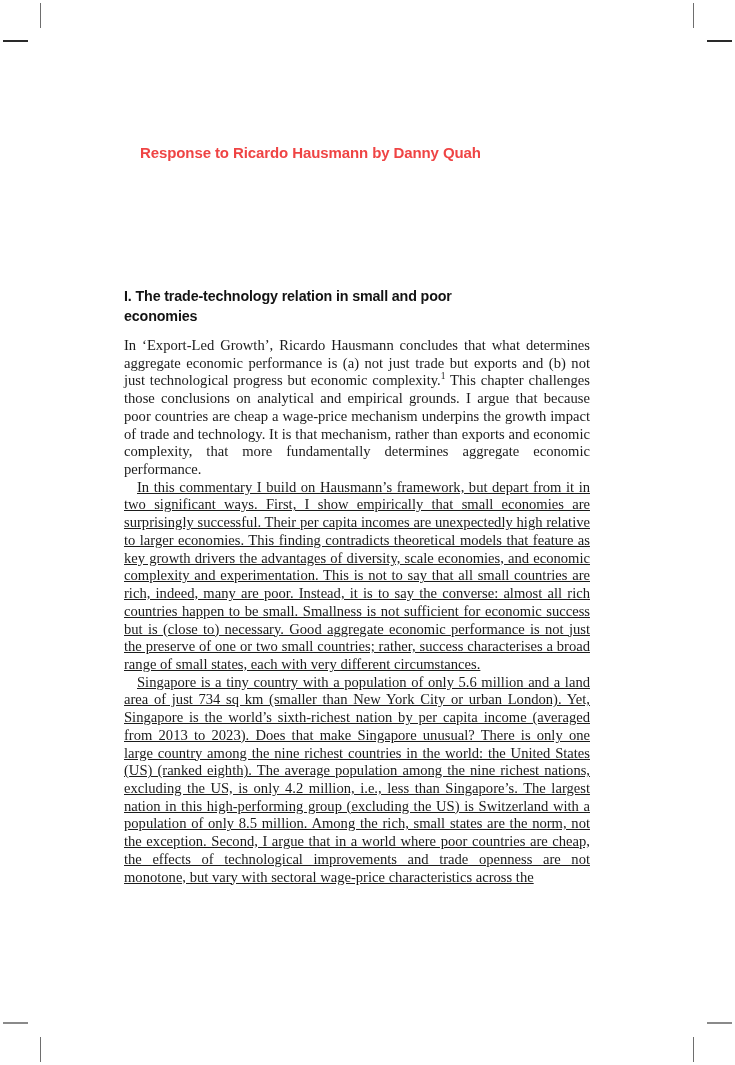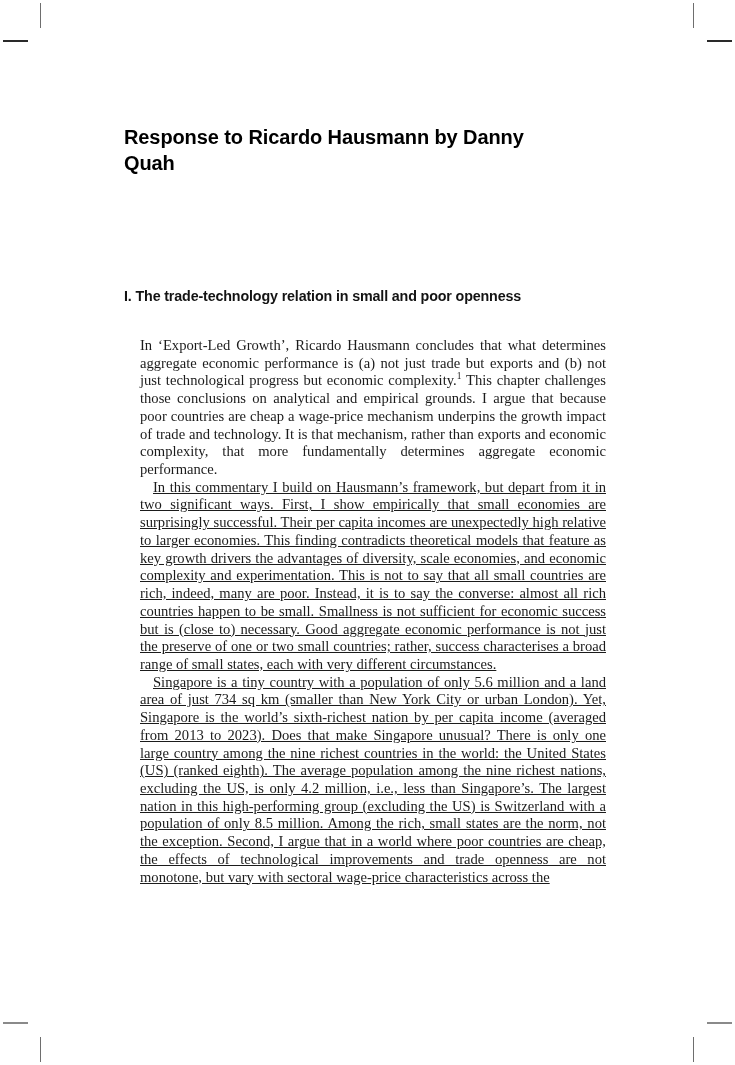--- a/index.html
+++ b/index.html
@@ -38,25 +38,25 @@
   .page {
     position: absolute;
     left: 124px;
     top: 0;
     width: 466px;
   }
 
   .doc-title {
     font-family: "Liberation Sans", sans-serif;
     font-weight: bold;
-    font-size: 20px;
+    font-size: 15px;
     line-height: 26px;
     letter-spacing: -0.1px;
-    color: #000000;
-    margin: 0;
+    color: #ef4444;
+    margin: 16px;
     position: absolute;
     top: 124px;
     left: 0;
     width: 420px;
   }
 
   .section-heading {
     font-family: "Liberation Sans", sans-serif;
     font-weight: bold;
     font-size: 14.3px;
@@ -66,21 +66,21 @@
     margin: 0;
     position: absolute;
     top: 287px;
     left: 0;
     width: 400px;
   }
 
   .body-block {
     position: absolute;
     top: 337px;
-    left: 16px;
+    left: 0;
     width: 466px;
   }
 
   p.para {
     margin: 0;
     font-family: "Liberation Serif", serif;
     font-size: 14.6px;
     line-height: 17.72px;
     text-align: justify;
     text-justify: inter-word;
@@ -110,21 +110,21 @@
 <div class="crop-mark crop-h cm-tr-h"></div>
 <div class="crop-mark crop-h cm-bl-h"></div>
 <div class="crop-mark crop-v cm-bl-v"></div>
 <div class="crop-mark crop-h cm-br-h"></div>
 <div class="crop-mark crop-v cm-br-v"></div>
 
 <div class="page">
 
   <h1 class="doc-title">Response to Ricardo Hausmann by Danny Quah</h1>
 
-  <h2 class="section-heading">I. The trade-technology relation in small and poor openness</h2>
+  <h2 class="section-heading">I. The trade-technology relation in small and poor economies</h2>
 
   <div class="body-block">
 
     <p class="para">
       <span>In ‘Export-Led Growth’, Ricardo Hausmann concludes that what determines aggregate economic performance is (a) not just trade but exports and (b) not just technological progress but economic complexity.</span><sup class="fn">1</sup><span> This chapter challenges those conclusions on analytical and empirical grounds. I argue that because poor countries are cheap a wage-price mechanism underpins the growth impact of trade and technology. It is that mechanism, rather than exports and economic complexity, that more fundamentally determines aggregate economic performance.</span>
     </p>
 
     <p class="para indent">In this commentary I build on Hausmann’s framework, but depart from it in two significant ways. First, I show empirically that small economies are surprisingly successful. Their per capita incomes are unexpectedly high relative to larger economies. This finding contradicts theoretical models that feature as key growth drivers the advantages of diversity, scale economies, and economic complexity and experimentation. This is not to say that all small countries are rich, indeed, many are poor. Instead, it is to say the converse: almost all rich countries happen to be small. Smallness is not sufficient for economic success but is (close to) necessary. Good aggregate economic performance is not just the preserve of one or two small countries; rather, success characterises a broad range of small states, each with very different circumstances.</p>
 
     <p class="para indent">Singapore is a tiny country with a population of only 5.6 million and a land area of just 734 sq km (smaller than New York City or urban London). Yet, Singapore is the world’s sixth-richest nation by per capita income (averaged from 2013 to 2023). Does that make Singapore unusual? There is only one large country among the nine richest countries in the world: the United States (US) (ranked eighth). The average population among the nine richest nations, excluding the US, is only 4.2 million, i.e., less than Singapore’s. The largest nation in this high-performing group (excluding the US) is Switzerland with a population of only 8.5 million. Among the rich, small states are the norm, not the exception. Second, I argue that in a world where poor countries are cheap, the effects of technological improvements and trade openness are not monotone, but vary with sectoral wage-price characteristics across the</p>

